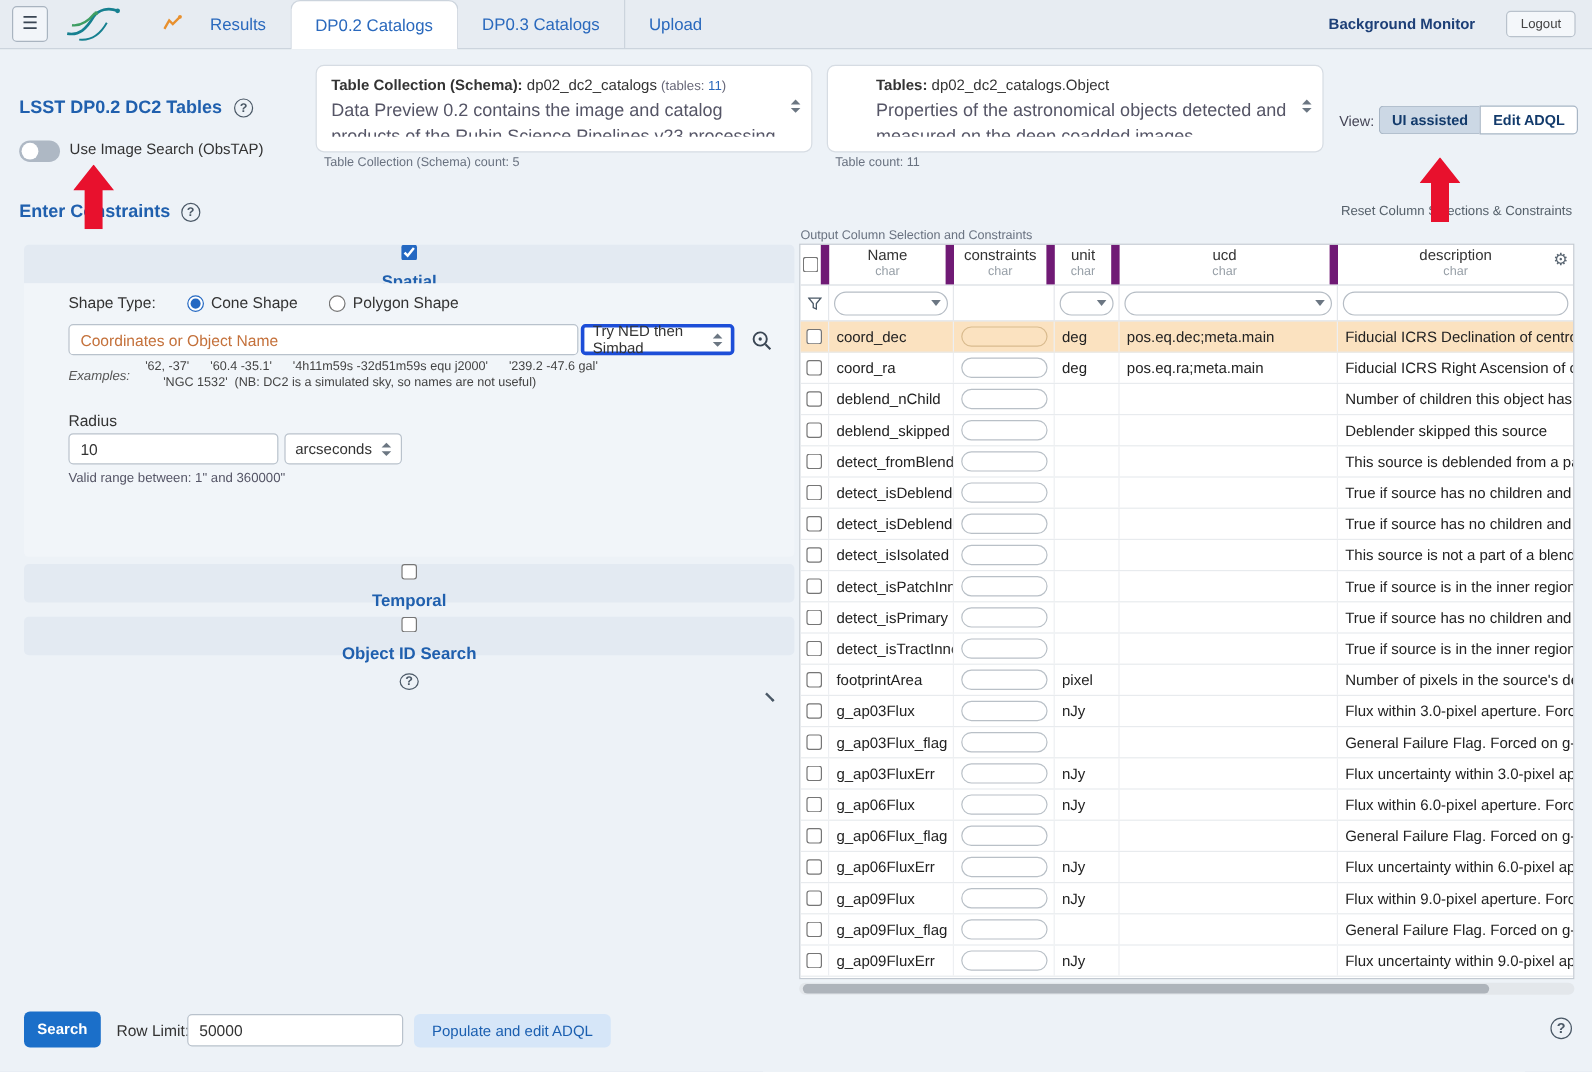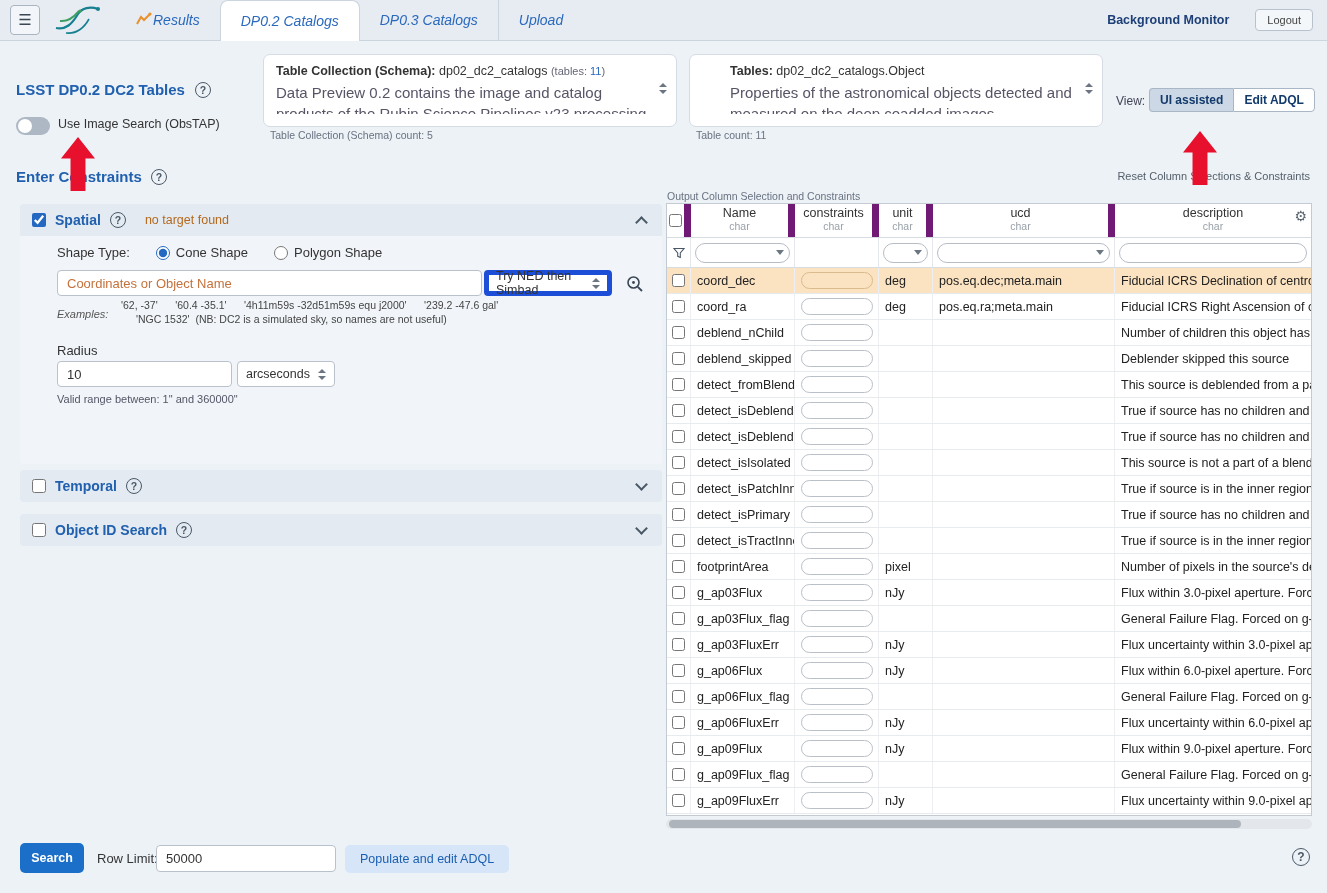--- a/index.html
+++ b/index.html
@@ -6,21 +6,21 @@
   body { font-family: "Liberation Sans","DejaVu Sans",sans-serif; background:#dfe6ee; }
   .app { position:relative; width:1327px; height:893px; background:#edf2f7; overflow:hidden; }
 
   
   .topbar { position:absolute; left:0; top:0; width:100%; height:41px; background:#e7ecf2;
             border-bottom:1px solid #ccd4dd; display:flex; align-items:stretch; }
   .hamburger { width:30px; height:30px; margin:5px 8px 0 10px; border:1px solid #a9b4c0; border-radius:4px;
                background:#f2f5f9; color:#3a4654; font-size:15px; cursor:pointer; line-height:26px; }
   .logo { width:58px; display:flex; align-items:center; justify-content:center; }
   .tabs { display:flex; align-items:stretch; margin-left:10px; }
-  .tab { display:flex; align-items:center; gap:1px; padding:0 20px; color:#2a69bd; font-size:14px; cursor:pointer;font-style:italic; }
+  .tab { display:flex; align-items:center; gap:23px; padding:0 20px; color:#2a69bd; font-size:14px; cursor:pointer; }
   .tabs .tab + .tab { border-left:1px solid #ccd4dd; }
   .tab.active { background:#fff; border:1px solid #ccd4dd; border-bottom:none; border-radius:8px 8px 0 0;
                 margin-bottom:-1px; font-weight:500; }
   .tab.active + .tab { border-left:none; }
   .topbar-right { margin-left:auto; display:flex; align-items:center; gap:26px; padding-right:14px; }
   .bg-monitor { color:#1d3f77; font-weight:700; font-size:12.5px; cursor:pointer; }
   .logout { font-size:11px; color:#444; background:#f4f7fa; border:1px solid #b9c2cc; border-radius:4px;
             padding:4px 11px; cursor:pointer; }
 
   
@@ -54,39 +54,39 @@
   .vbtn { height:24px; padding:0 10px; font-size:12px; font-weight:600; color:#123a6b; background:#fff;
           border:1px solid #a8b6c5; cursor:pointer; }
   .vbtn.sel { background:#ccd8e5; }
   .vbtn:first-child { border-radius:4px 0 0 4px; border-right:none; }
   .vbtn:last-child { border-radius:0 4px 4px 0; }
 
   
   .ec-heading { position:absolute; left:16px; top:168px; display:flex; align-items:center; gap:9px;
                 color:#2060ae; font-size:15px; font-weight:700; }
   .sec-head { position:absolute; left:20px; width:642px; height:32px; background:#e3eaf2; border-radius:4px;
-              display:flex; align-items:center; gap:9px; padding:0 12px; }
+              display:flex; align-items:center; gap:9px; padding:0 12px;flex-direction:column; }
   .sec-head .ttl { color:#2060ae; font-size:14px; font-weight:600; }
   .sec-head .status { color:#b4691e; font-size:12.5px; margin-left:10px; }
   .chev { width:9px; height:9px; border-right:2px solid #4a5866; border-bottom:2px solid #4a5866; display:inline-block; }
   .chev.down { transform:rotate(45deg); margin-top:-4px; }
   .chev.up { transform:rotate(-135deg); margin-top:4px; }
   .sec-head .chev { margin-left:auto; margin-right:4px; }
   #spatial-head { top:204px; border-radius:4px 4px 0 0; }
   #spatial-body { position:absolute; left:20px; top:236px; width:642px; height:228px; background:#f1f5f9;
                   border-radius:0 0 4px 4px; }
   .cb { width:14px; height:14px; accent-color:#2468c2; }
   .fld-label { font-size:13px; color:#333; }
   #shape-row { position:absolute; left:37px; top:9px; display:flex; align-items:center; gap:26px; }
   .radio-opt { display:flex; align-items:center; gap:6px; font-size:13px; color:#333; }
   .radio-opt input { accent-color:#2468c2; width:14px; height:14px; }
   #coords-input { position:absolute; left:37px; top:34px; width:425px; height:26px; border:1px solid #b9c2cc;
                   border-radius:4px; padding:0 9px; font-size:13px; color:#333; background:#fff; }
   #coords-input::placeholder { color:#c4713b; opacity:1; }
-  #resolver { position:absolute; left:464px; top:34px; width:128px; height:26px; border:5px solid #1d4ed8;
+  #resolver { position:absolute; left:464px; top:34px; width:128px; height:26px; border:3px solid #1d4ed8;
               border-radius:4px; background:#fff; display:flex; align-items:center; gap:6px; padding:0 7px;
               font-size:12.5px; color:#333; cursor:pointer; }
   #resolve-btn { position:absolute; left:601px; top:34px; width:27px; height:27px; background:none; border:none;
                  cursor:pointer; display:flex; align-items:center; justify-content:center; }
   #examples-label { position:absolute; left:37px; top:72px; font-size:11px; font-style:italic; color:#555; }
   #examples-1 { position:absolute; left:101px; top:63px; font-size:10.5px; color:#444; white-space:pre; }
   #examples-2 { position:absolute; left:116px; top:77px; font-size:10.5px; color:#444; white-space:pre; }
   #radius-label { position:absolute; left:37px; top:107px; }
   #radius-input { position:absolute; left:37px; top:125px; width:175px; height:26px; border:1px solid #b9c2cc;
                   border-radius:4px; padding:0 9px; font-size:13px; color:#333; background:#fff; }

